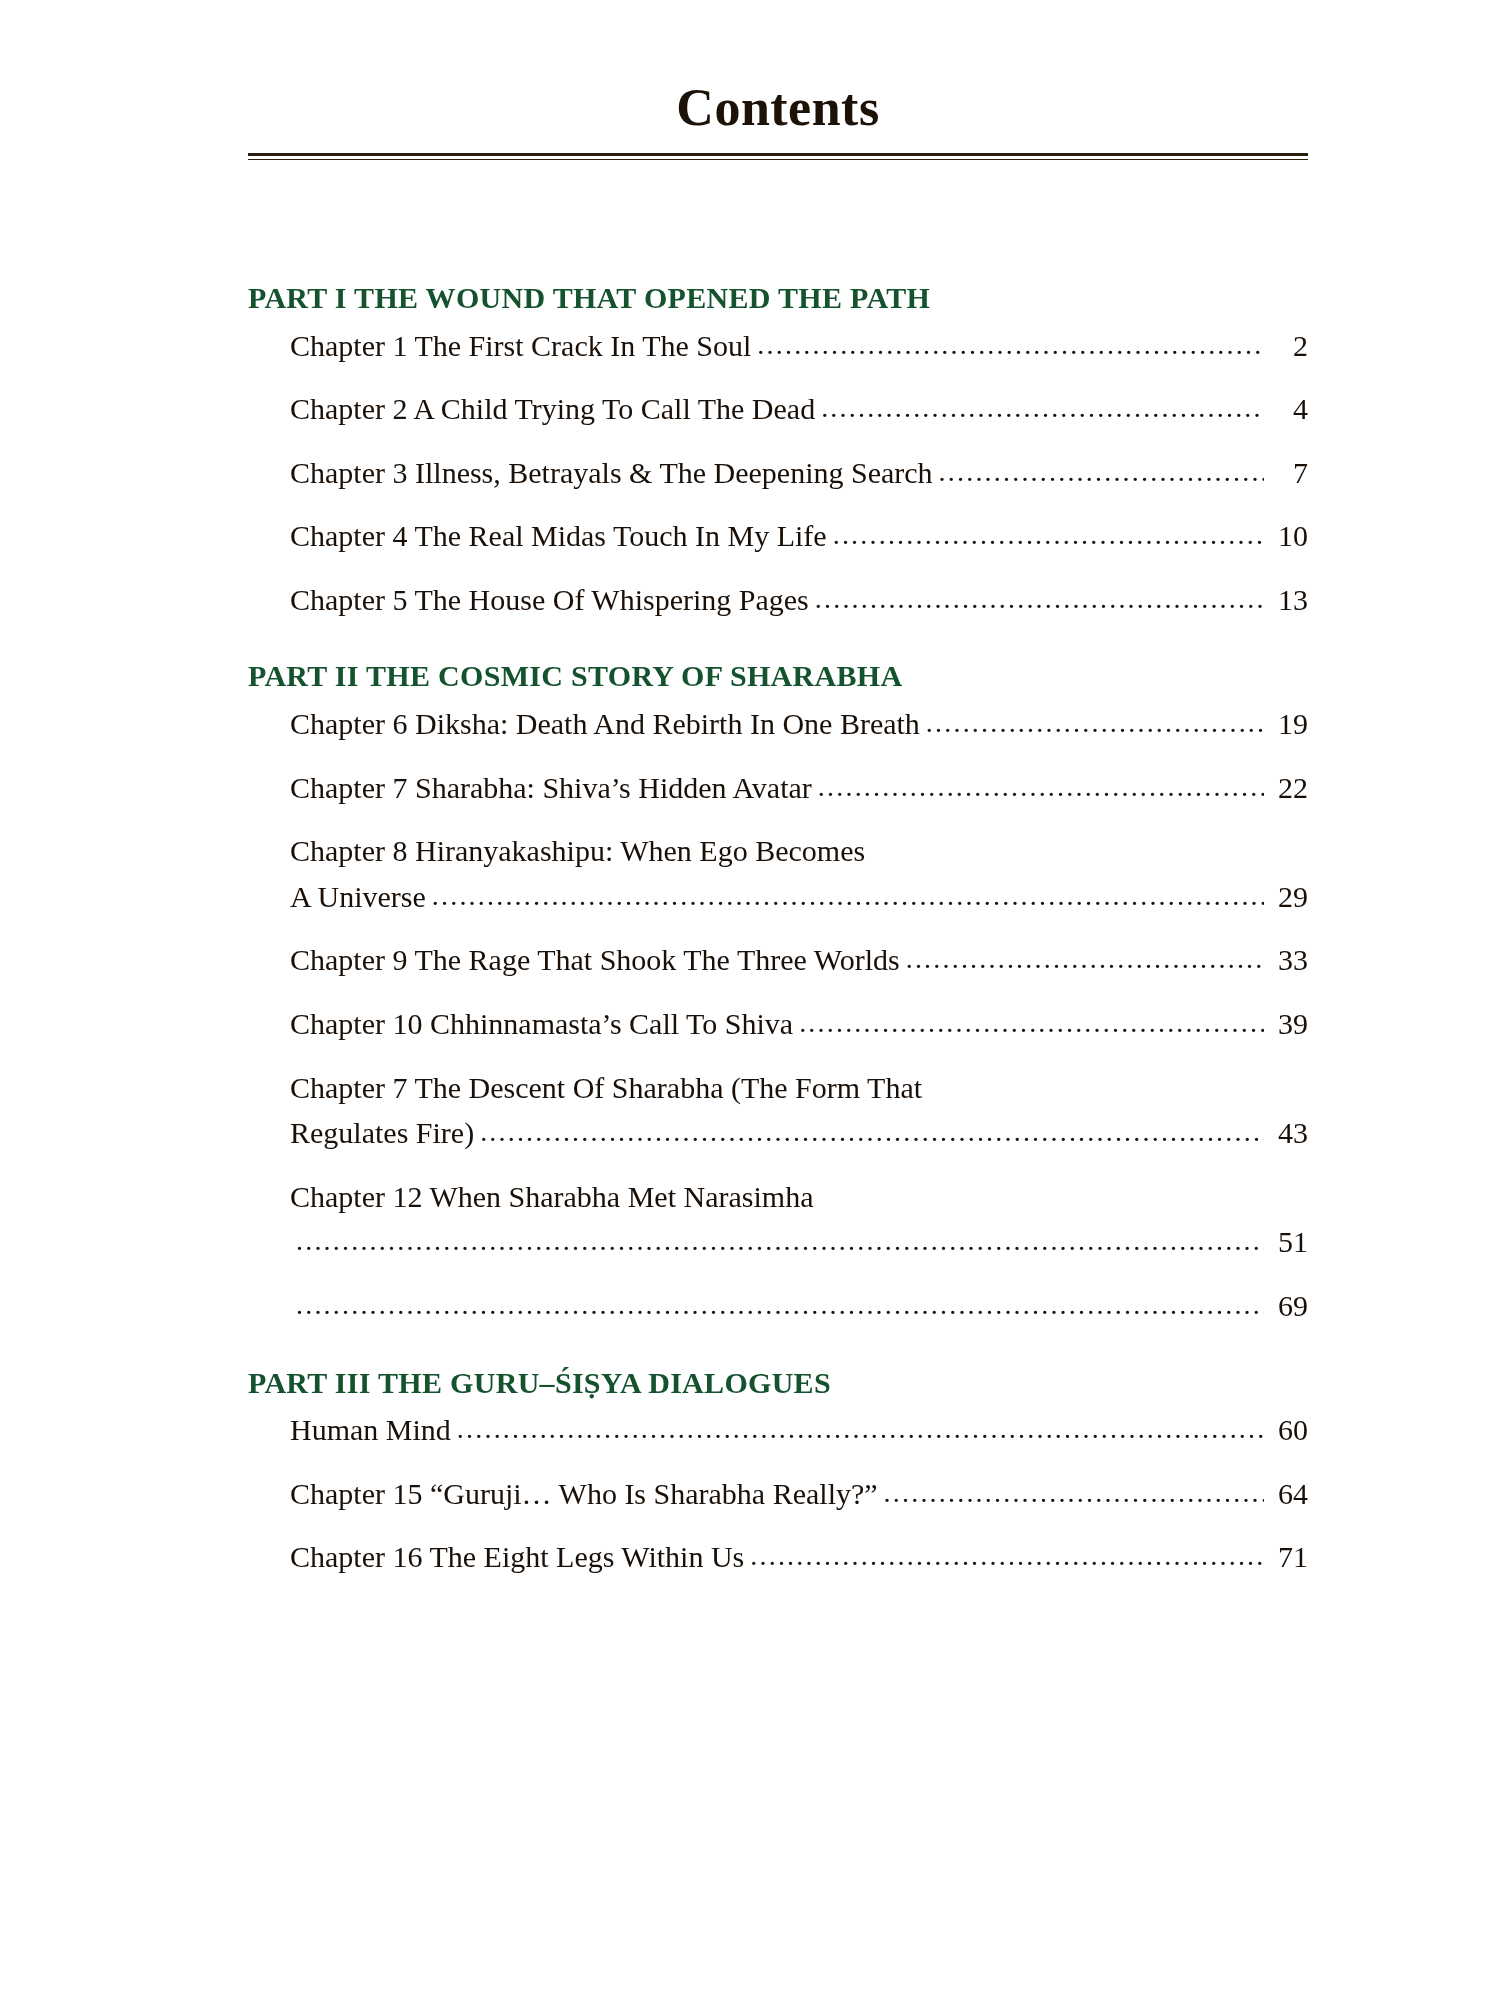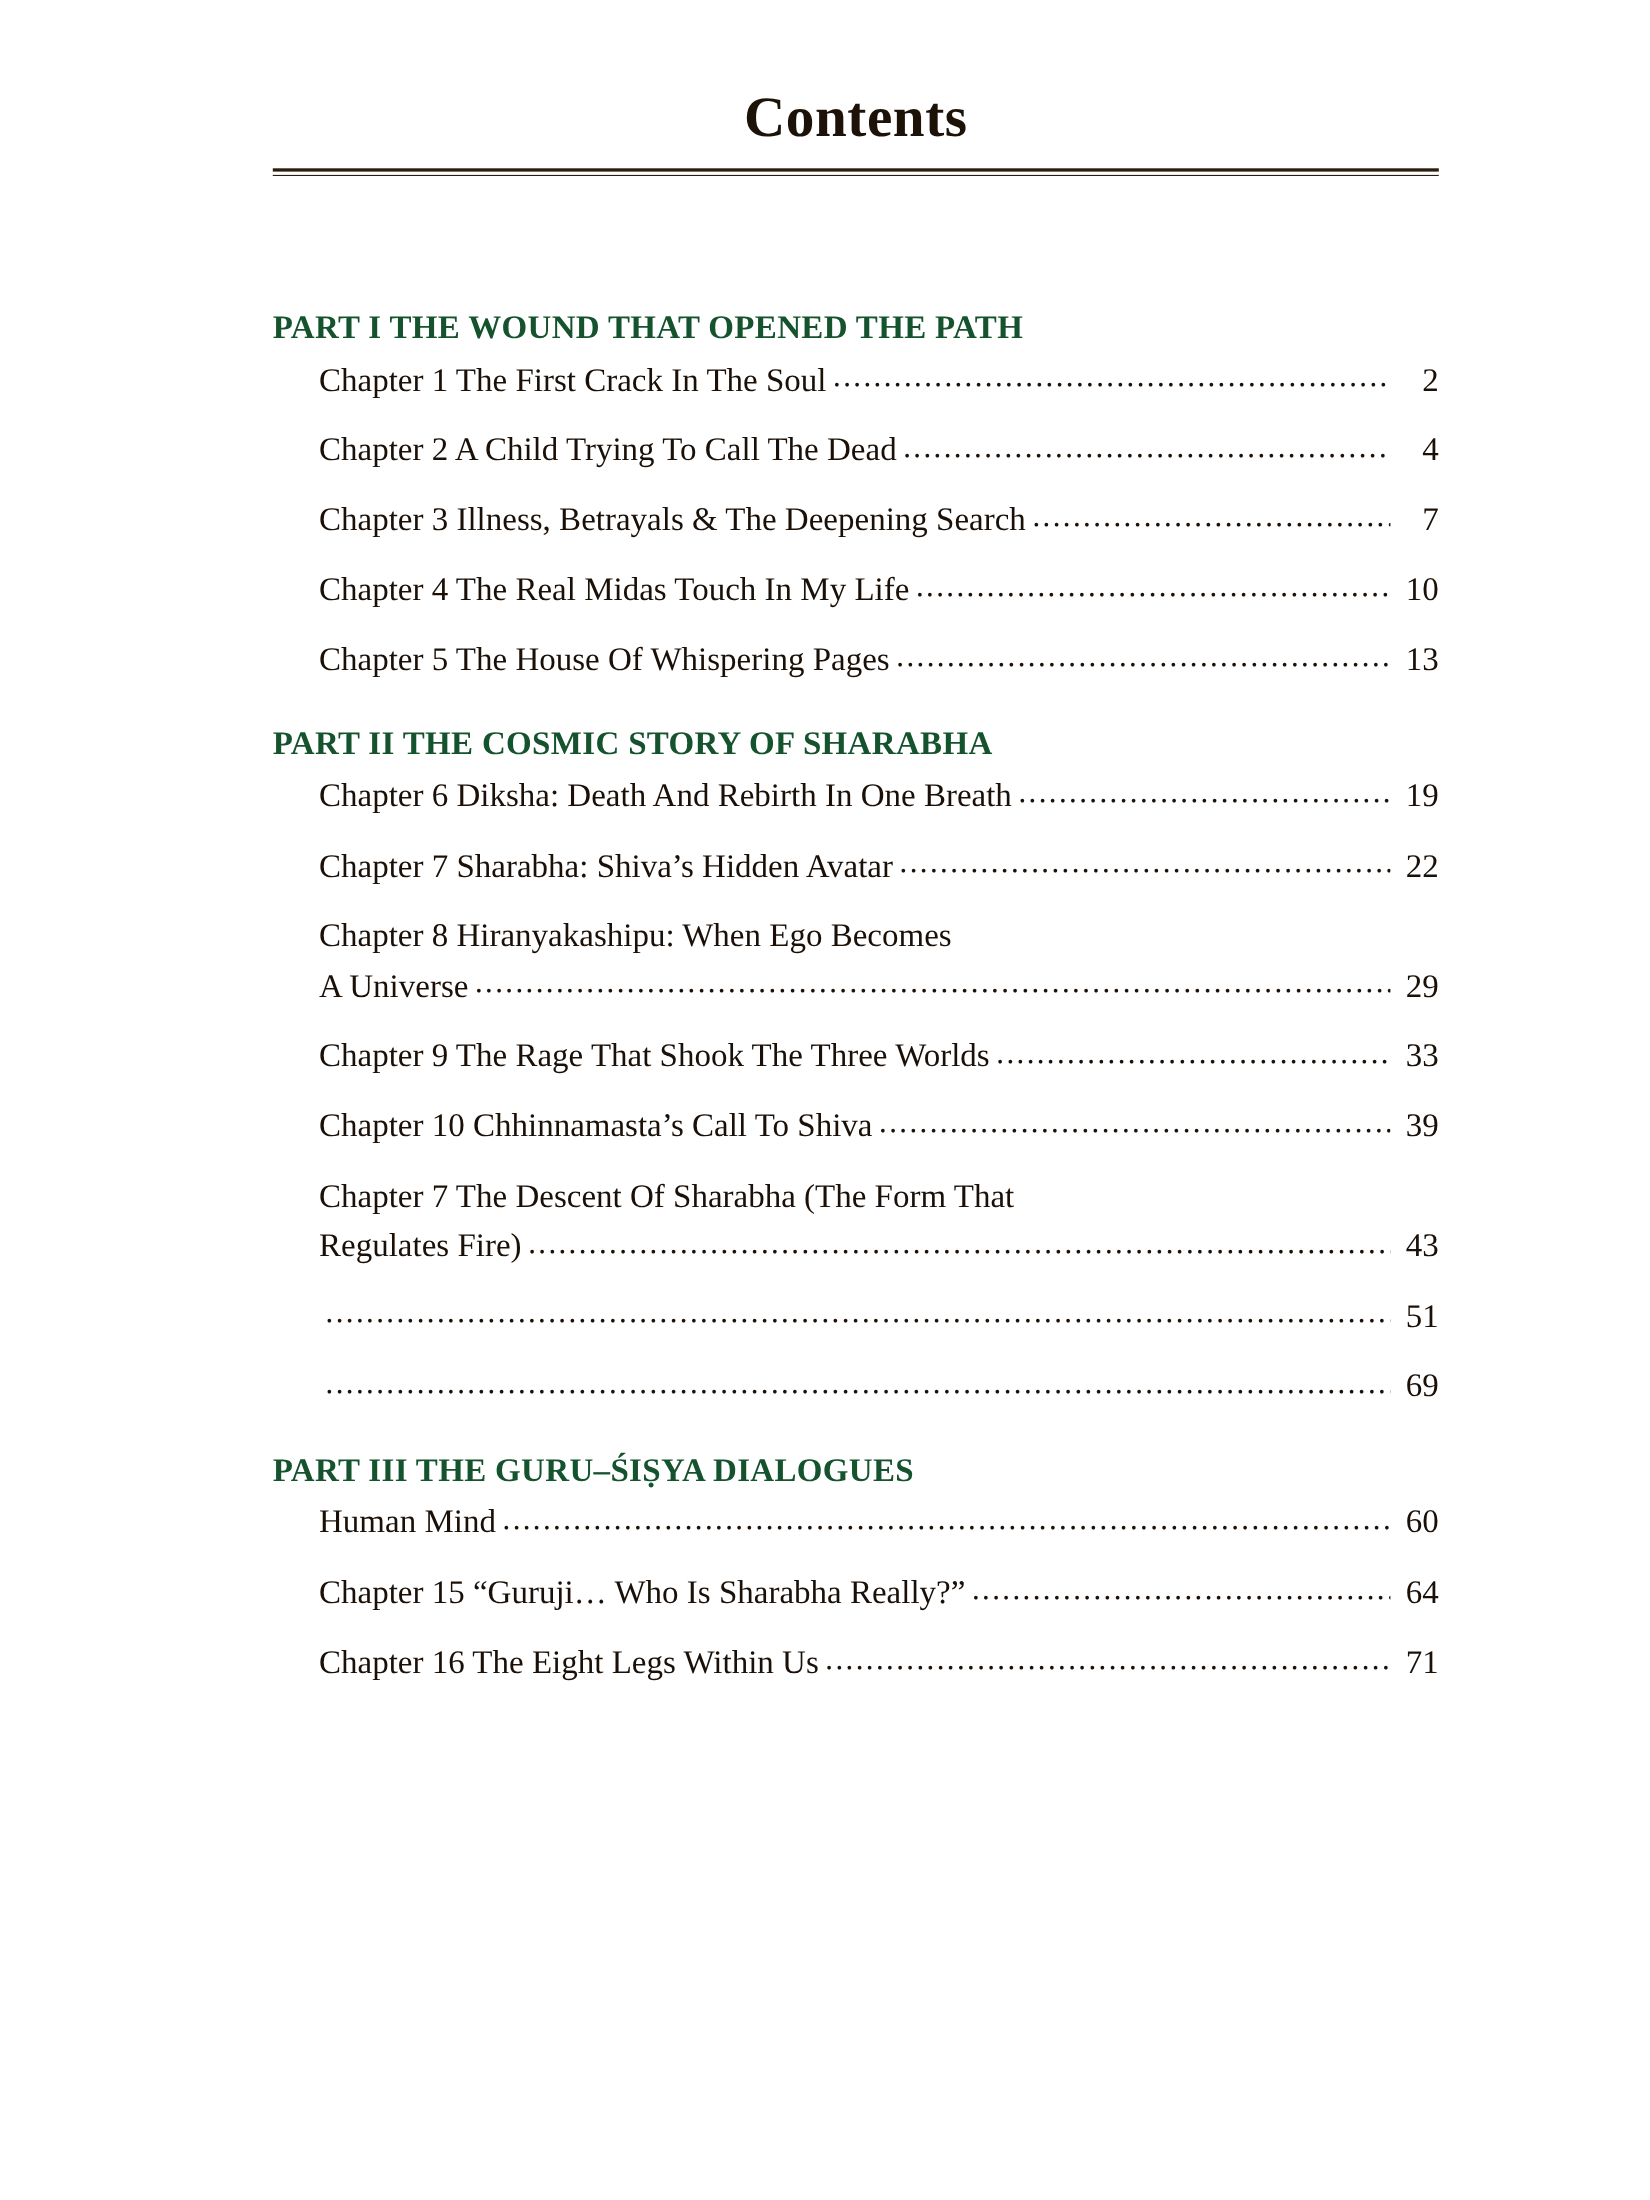--- a/index.html
+++ b/index.html
@@ -71,21 +71,21 @@
     padding-left: 42px;
     color: #1a1008;
     position: relative;
   }
   .entry-inner {
     display: block;
     width: 100%;
   }
   .entry-row {
     display: flex;
-    align-items: center;
+    align-items: flex-end;
     width: 100%;
   }
   .entry-text {
     white-space: pre;
   }
   .dots {
     flex: 1 1 auto;
     overflow: hidden;
     white-space: nowrap;
     margin: 0 2px 0 6px;
@@ -217,20 +217,21 @@
           <span class="entry-line1">Chapter 7 The Descent Of Sharabha (The Form That</span>
           <span class="entry-row">
             <span class="entry-text">Regulates Fire)</span>
             <span class="dots">................................................................................................................................................................</span>
             <span class="page-num">43</span>
           </span>
         </span>
       </div>
       <div class="entry">
         <span class="entry-inner">
+          <span class="entry-line1">Chapter 12 When Sharabha Met Narasimha</span>
           <span class="entry-row">
             <span class="dots">................................................................................................................................................................</span>
             <span class="page-num">51</span>
           </span>
         </span>
       </div>
       <div class="entry">
         <span class="entry-inner">
           <span class="entry-row">
             <span class="dots">................................................................................................................................................................</span>

